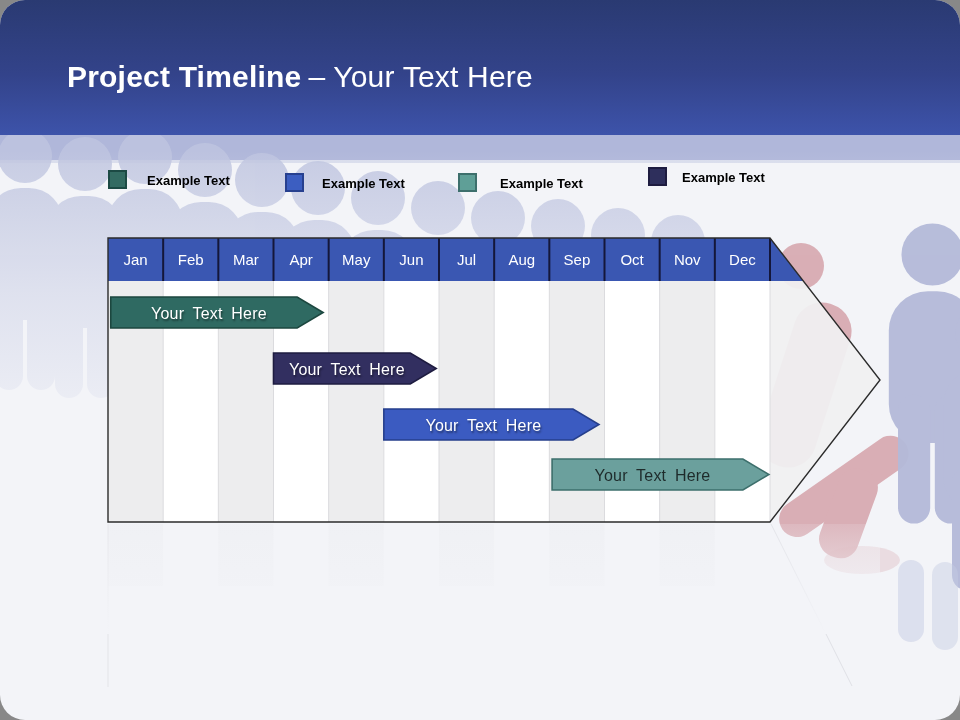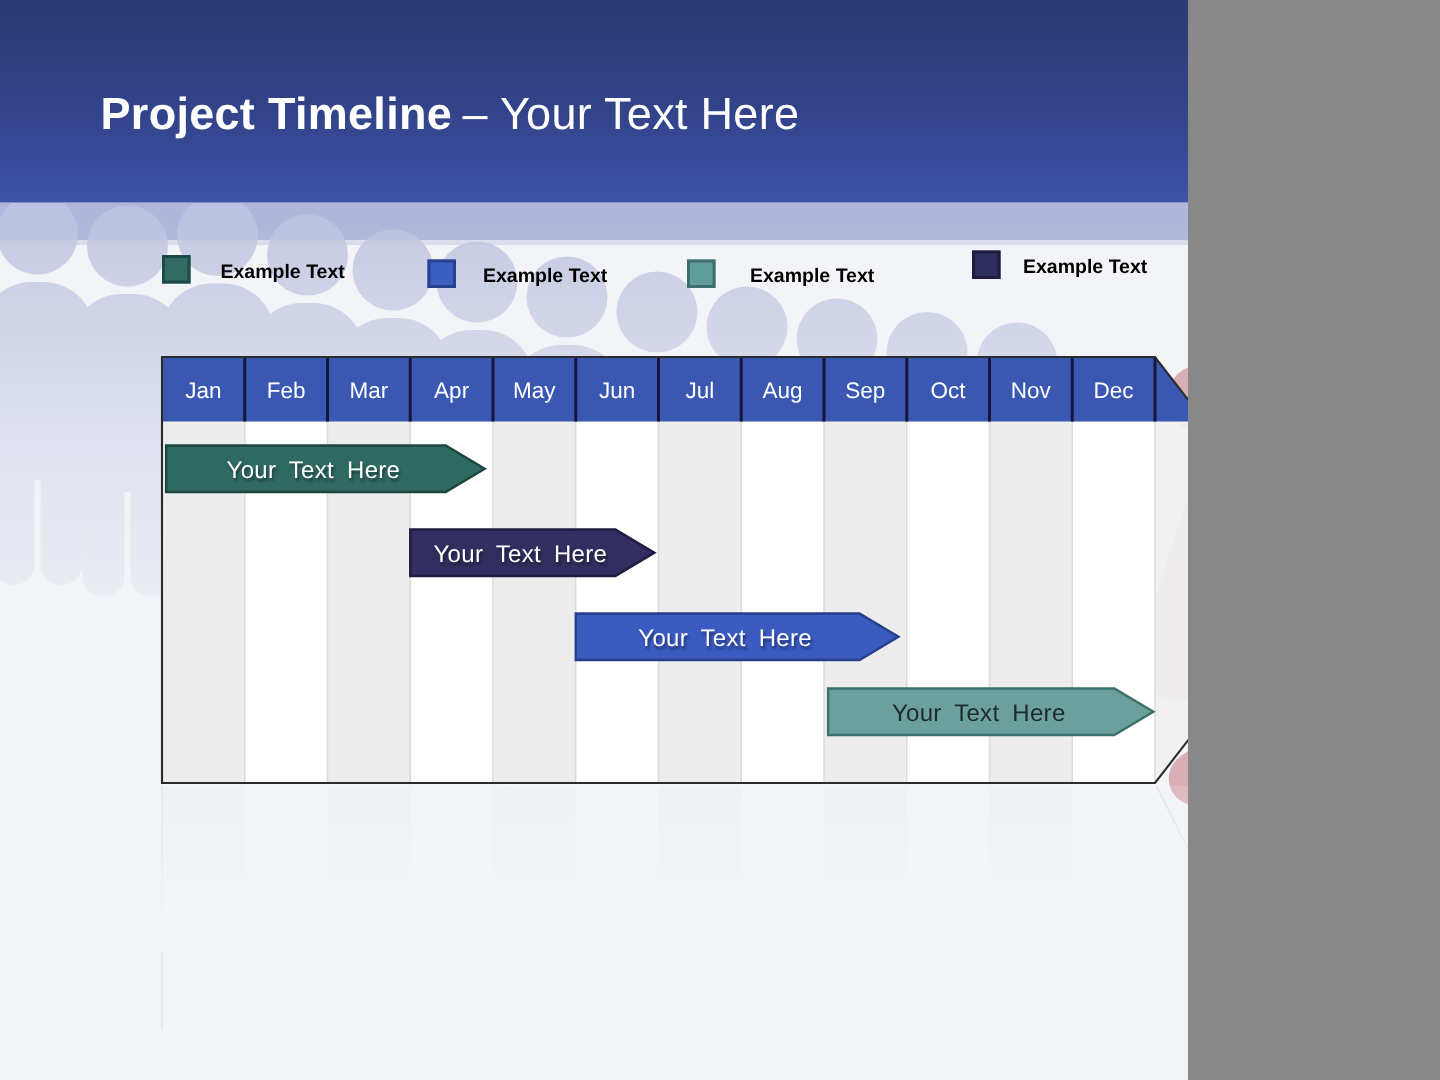--- a/index.html
+++ b/index.html
@@ -1,17 +1,17 @@
 <!DOCTYPE html>
 <html><head>
 <meta charset="utf-8">
 <style>
   html,body{margin:0;padding:0;background:#888;}
-  .slide{position:relative;width:792px;height:720px;overflow:hidden;background:#F3F4F8;
-         font-family:"Liberation Sans",sans-serif;}
+  .slide{position:relative;width:960px;height:720px;overflow:hidden;background:#F3F4F8;
+         font-family:"Liberation Sans",sans-serif;border-radius:25px;}
   .slide *{box-sizing:border-box;}
 
   
   .strip{position:absolute;left:0;top:135px;width:960px;height:28px;background:#B0B7DA;
          border-bottom:3px solid #D9DDEC;}
 
   
   .bg-svg{position:absolute;left:0;top:0;width:960px;height:720px;}
 
   

